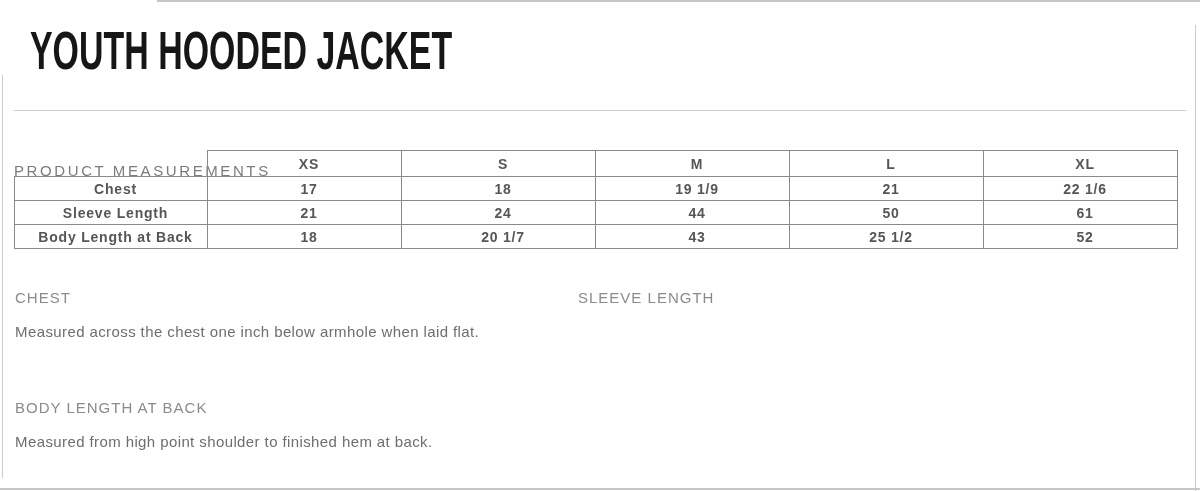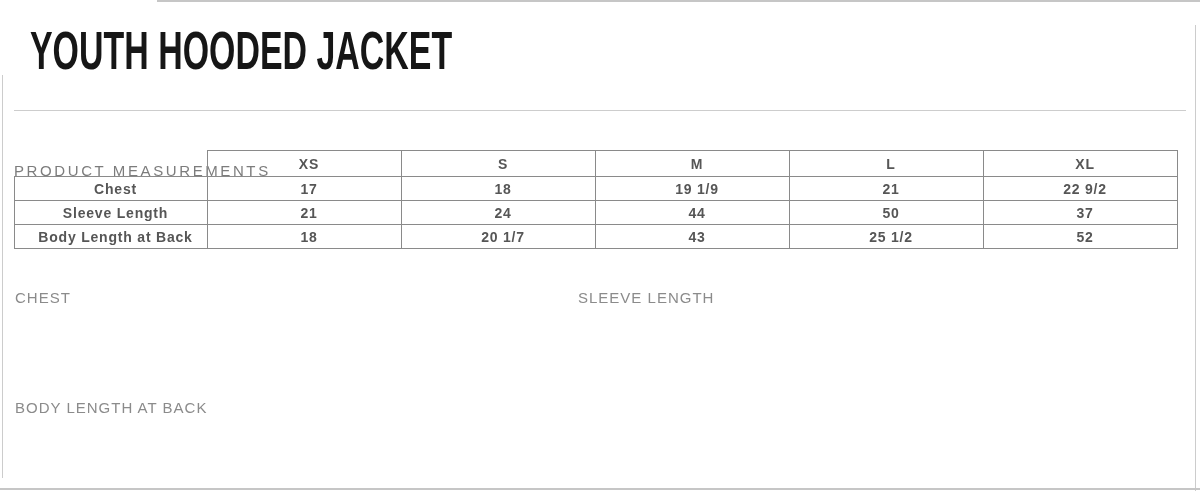--- a/index.html
+++ b/index.html
@@ -123,44 +123,46 @@
       <th>XL</th>
     </tr>
   </thead>
   <tbody>
     <tr>
       <th>Chest</th>
       <td>17</td>
       <td>18</td>
       <td>19 1/9</td>
       <td>21</td>
-      <td>22 9/2</td>
+      <td>22 1/6</td>
     </tr>
     <tr>
       <th>Sleeve Length</th>
       <td>21</td>
       <td>24</td>
       <td>44</td>
       <td>50</td>
-      <td>37</td>
+      <td>61</td>
     </tr>
     <tr>
       <th>Body Length at Back</th>
       <td>18</td>
       <td>20 1/7</td>
       <td>43</td>
       <td>25 1/2</td>
       <td>52</td>
     </tr>
   </tbody>
 </table>
 
 <div class="definition def-chest">
   <div class="def-term">CHEST</div>
+  <div class="def-desc">Measured across the chest one inch below armhole when laid flat.</div>
 </div>
 
 <div class="definition def-sleeve">
   <div class="def-term">SLEEVE LENGTH</div>
 </div>
 
 <div class="definition def-body">
   <div class="def-term">BODY LENGTH AT BACK</div>
+  <div class="def-desc">Measured from high point shoulder to finished hem at back.</div>
 </div>
 
 </body></html>

